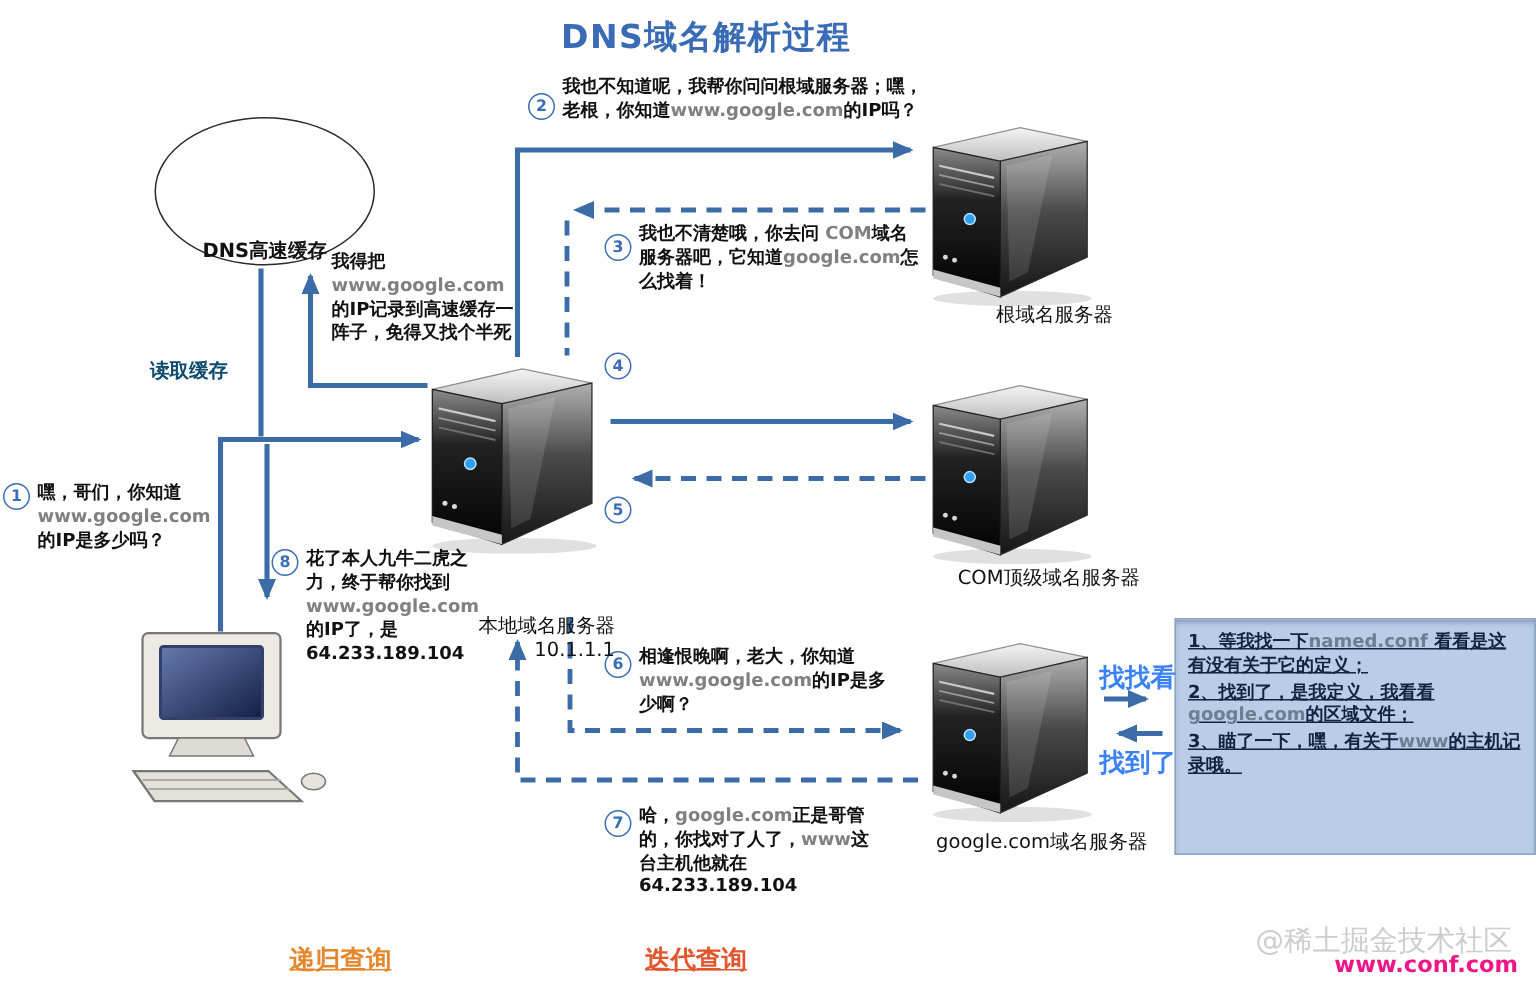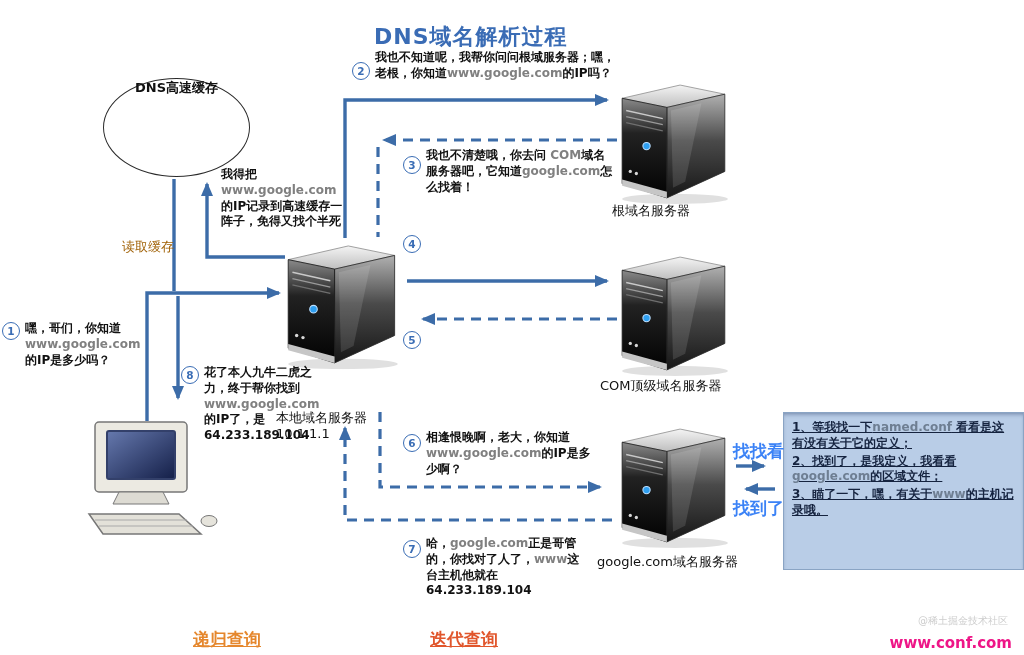--- a/index.html
+++ b/index.html
@@ -1,55 +1,55 @@
 <!DOCTYPE html>
 <html><head>
 <meta charset="utf-8">
 <style>
   html,body{margin:0;padding:0;background:#fff;}
   .stage{position:relative;width:1024px;height:655px;background:#fff;overflow:hidden;
          font-family:"DejaVu Sans",sans-serif;}
   .abs{position:absolute;}
   .overlay{position:absolute;left:0;top:0;width:1024px;height:655px;pointer-events:none;}
-  .title{left:374px;top:22px;font-size:22px;font-weight:bold;color:#3a6cb5;letter-spacing:1px;}
+  .title{left:374px;top:10px;font-size:22px;font-weight:bold;color:#3a6cb5;letter-spacing:1px;}
   .ellipse{left:103px;top:78px;width:145px;height:97px;border:1.5px solid #2b2b2b;border-radius:50%;
-           display:flex;align-items:flex-start;justify-content:center;background:#fff;}
+           display:flex;align-items:flex-end;justify-content:center;background:#fff;}
   .ellipse span{font-size:13px;font-weight:bold;color:#111;}
   .cache-note{left:221px;top:167px;width:126px;}
-  .read-cache{left:122px;top:238px;font-size:13px;font-weight:normal;color:#a16207;}
+  .read-cache{left:100px;top:238px;font-size:13px;font-weight:bold;color:#0c4a6e;}
   .txt,.cache-note,.gline{font-size:12px;font-weight:bold;color:#111;line-height:1.32;}
   .muted{color:#808080;}
   .step{display:flex;gap:5px;align-items:flex-start;}
   .num{flex:none;width:16px;height:16px;border:1.5px solid #3a6db5;border-radius:50%;
        color:#3a6db5;font-size:10.5px;font-weight:bold;display:flex;align-items:center;
        justify-content:center;margin-top:1px;background:#fff;}
   .s1{left:2px;top:321px;width:146px;}
   .s2{left:352px;top:50px;width:264px;}  .s2 .num{margin-top:12px;}
   .s3{left:403px;top:148px;width:214px;} .s3 .num{margin-top:8px;}
   .s4{left:403px;top:234px;width:224px;}
   .s5{left:403px;top:323px;width:196px;} .s5 .num{margin-top:8px;}
   .s6{left:403px;top:430px;width:196px;} .s6 .num{margin-top:4px;}
   .s7{left:403px;top:536px;width:188px;} .s7 .num{margin-top:4px;}
   .s8{left:181px;top:365px;width:150px;}
-  .lbl{text-align:left;font-size:13px;color:#111;line-height:1.25;}
+  .lbl{text-align:right;font-size:13px;color:#111;line-height:1.25;}
   .local-lbl{left:276px;top:374px;width:134px;margin-top:36px;}
   .root-lbl{left:612px;top:203px;width:130px;}
   .com-lbl{left:600px;top:378px;width:160px;}
   .google-lbl{left:597px;top:554px;width:168px;}
   .gbox{left:783px;top:412px;width:241px;height:158px;background:#b9cde7;
         border:1px solid #8aa4c4;box-sizing:border-box;padding:7px 8px 0 8px;
         box-shadow:inset 0 3px 4px -2px rgba(50,70,110,.55);}
   .gline{color:#15233f;margin-bottom:2px;text-decoration:underline;}
   .gline .muted{color:#6e7e92;}
   .findlbl{font-size:17px;font-weight:bold;color:#3b82f6;}
   .find{left:733px;top:440px;} .found{left:733px;top:497px;}
   .footer-lbl{font-size:17px;font-weight:bold;text-decoration:underline;}
   .recursive{left:193px;top:628px;color:#e5872d;}
   .iterative{left:430px;top:628px;color:#e1562c;}
-  .wm1{right:16px;top:614px;font-size:10px;color:#cdcdcd;margin-left:30px;}
+  .wm1{right:16px;top:614px;font-size:19px;color:#cdcdcd;margin-left:30px;}
   .wm2{right:12px;top:634px;font-size:15px;font-weight:bold;color:#ee1587;}
   svg .st{stroke:#3c6ca8;fill:none;stroke-width:3.4;}
   svg .dsh{stroke:#3c6ca8;fill:none;stroke-width:3.2;stroke-dasharray:10 7;}
 </style>
 </head>
 <body>
 
 <div class="stage">
 
   <svg width="0" height="0" style="position:absolute">

